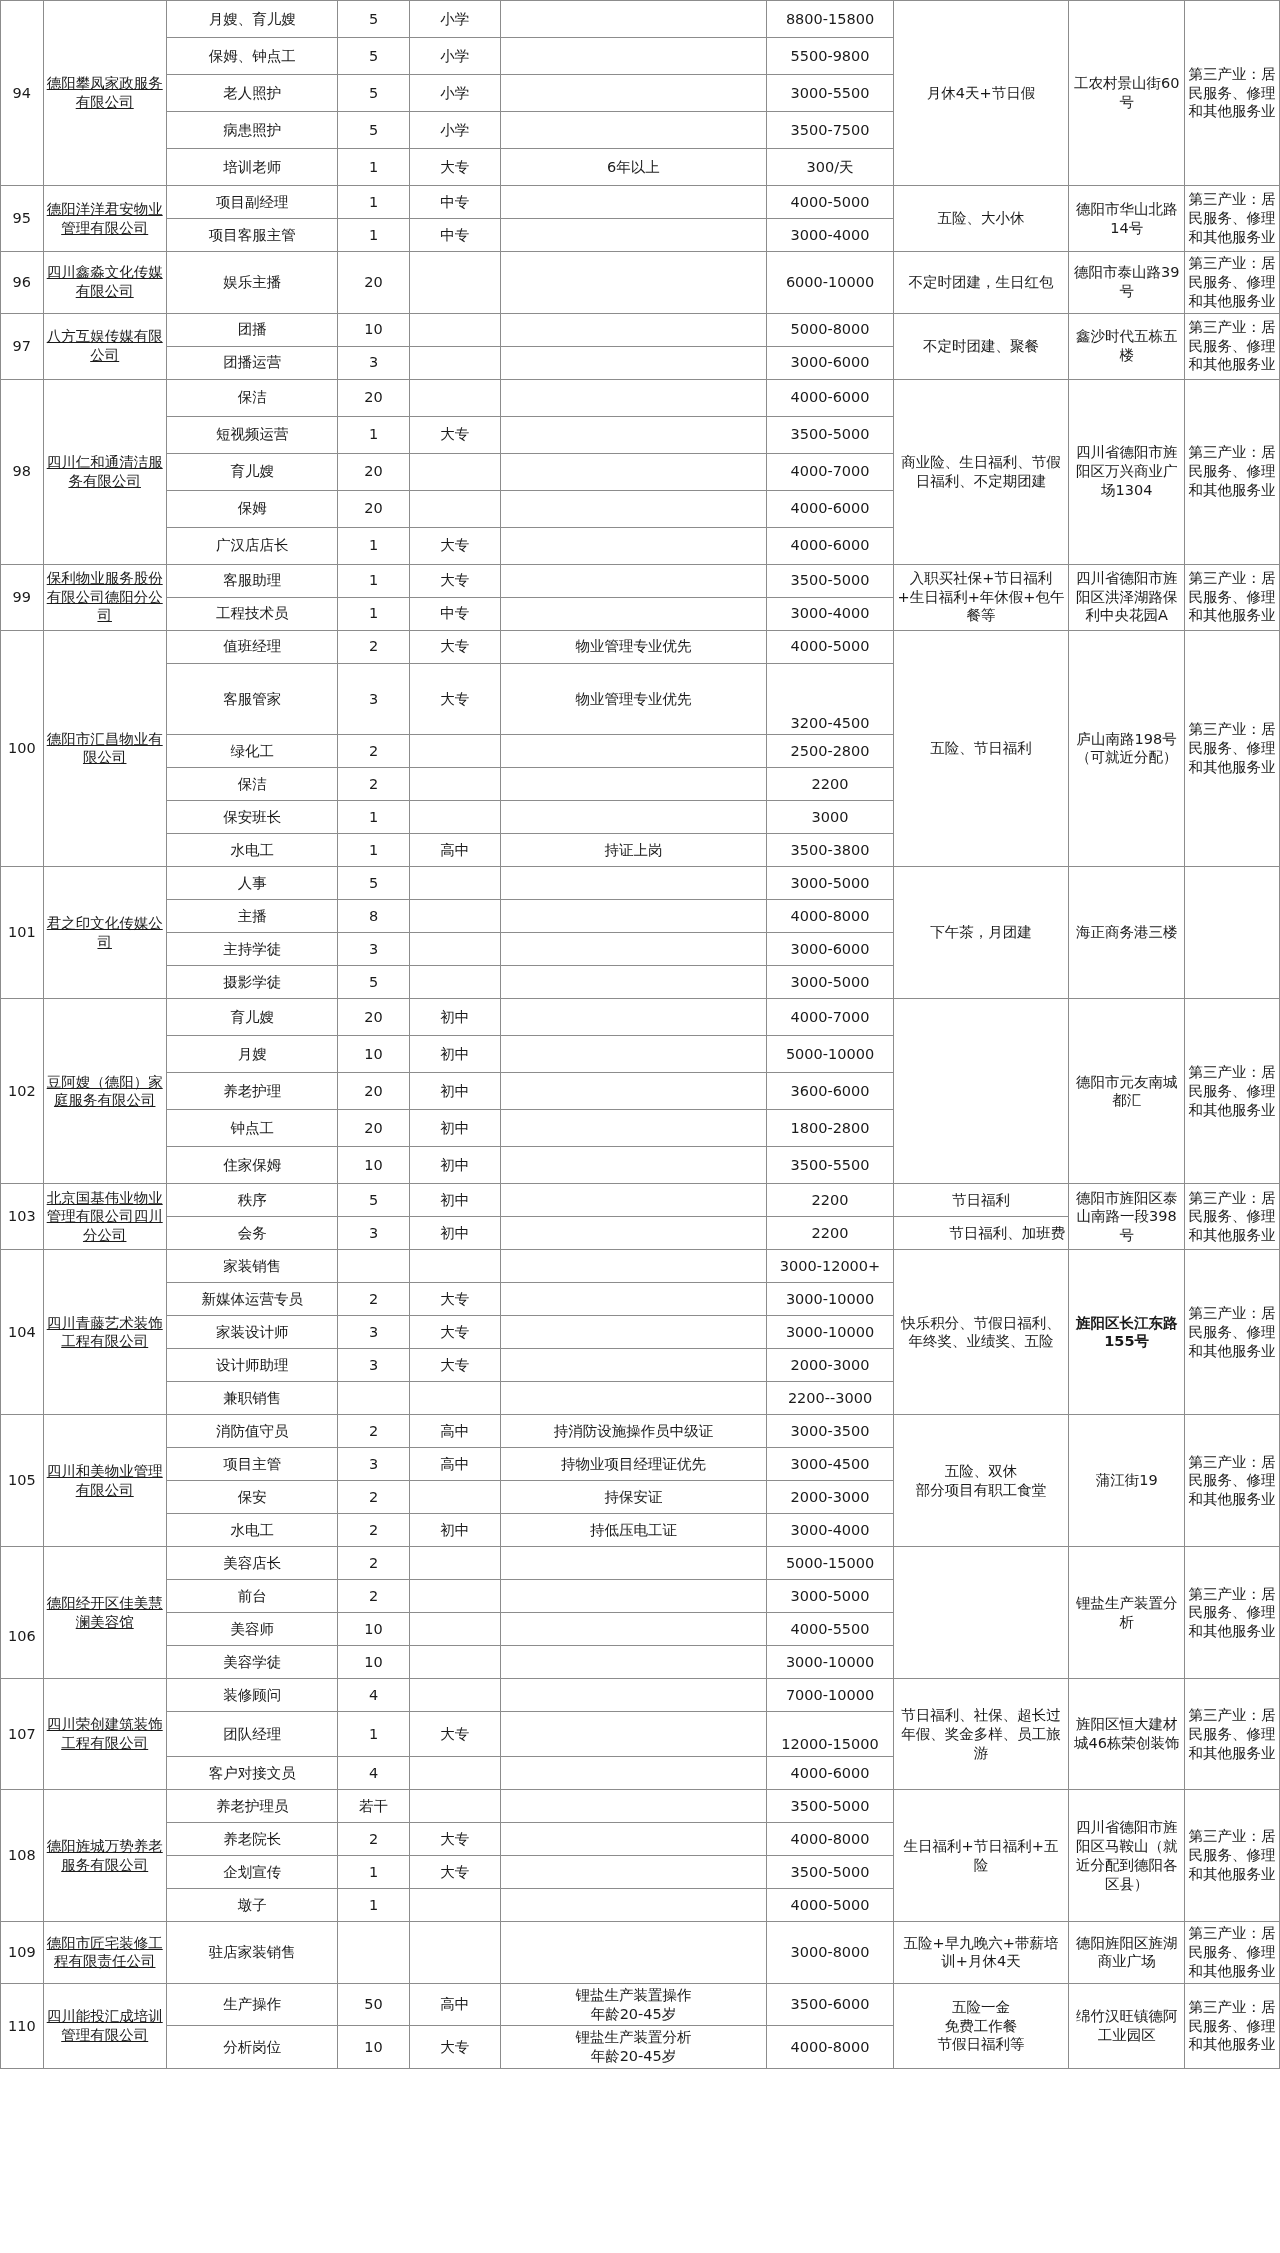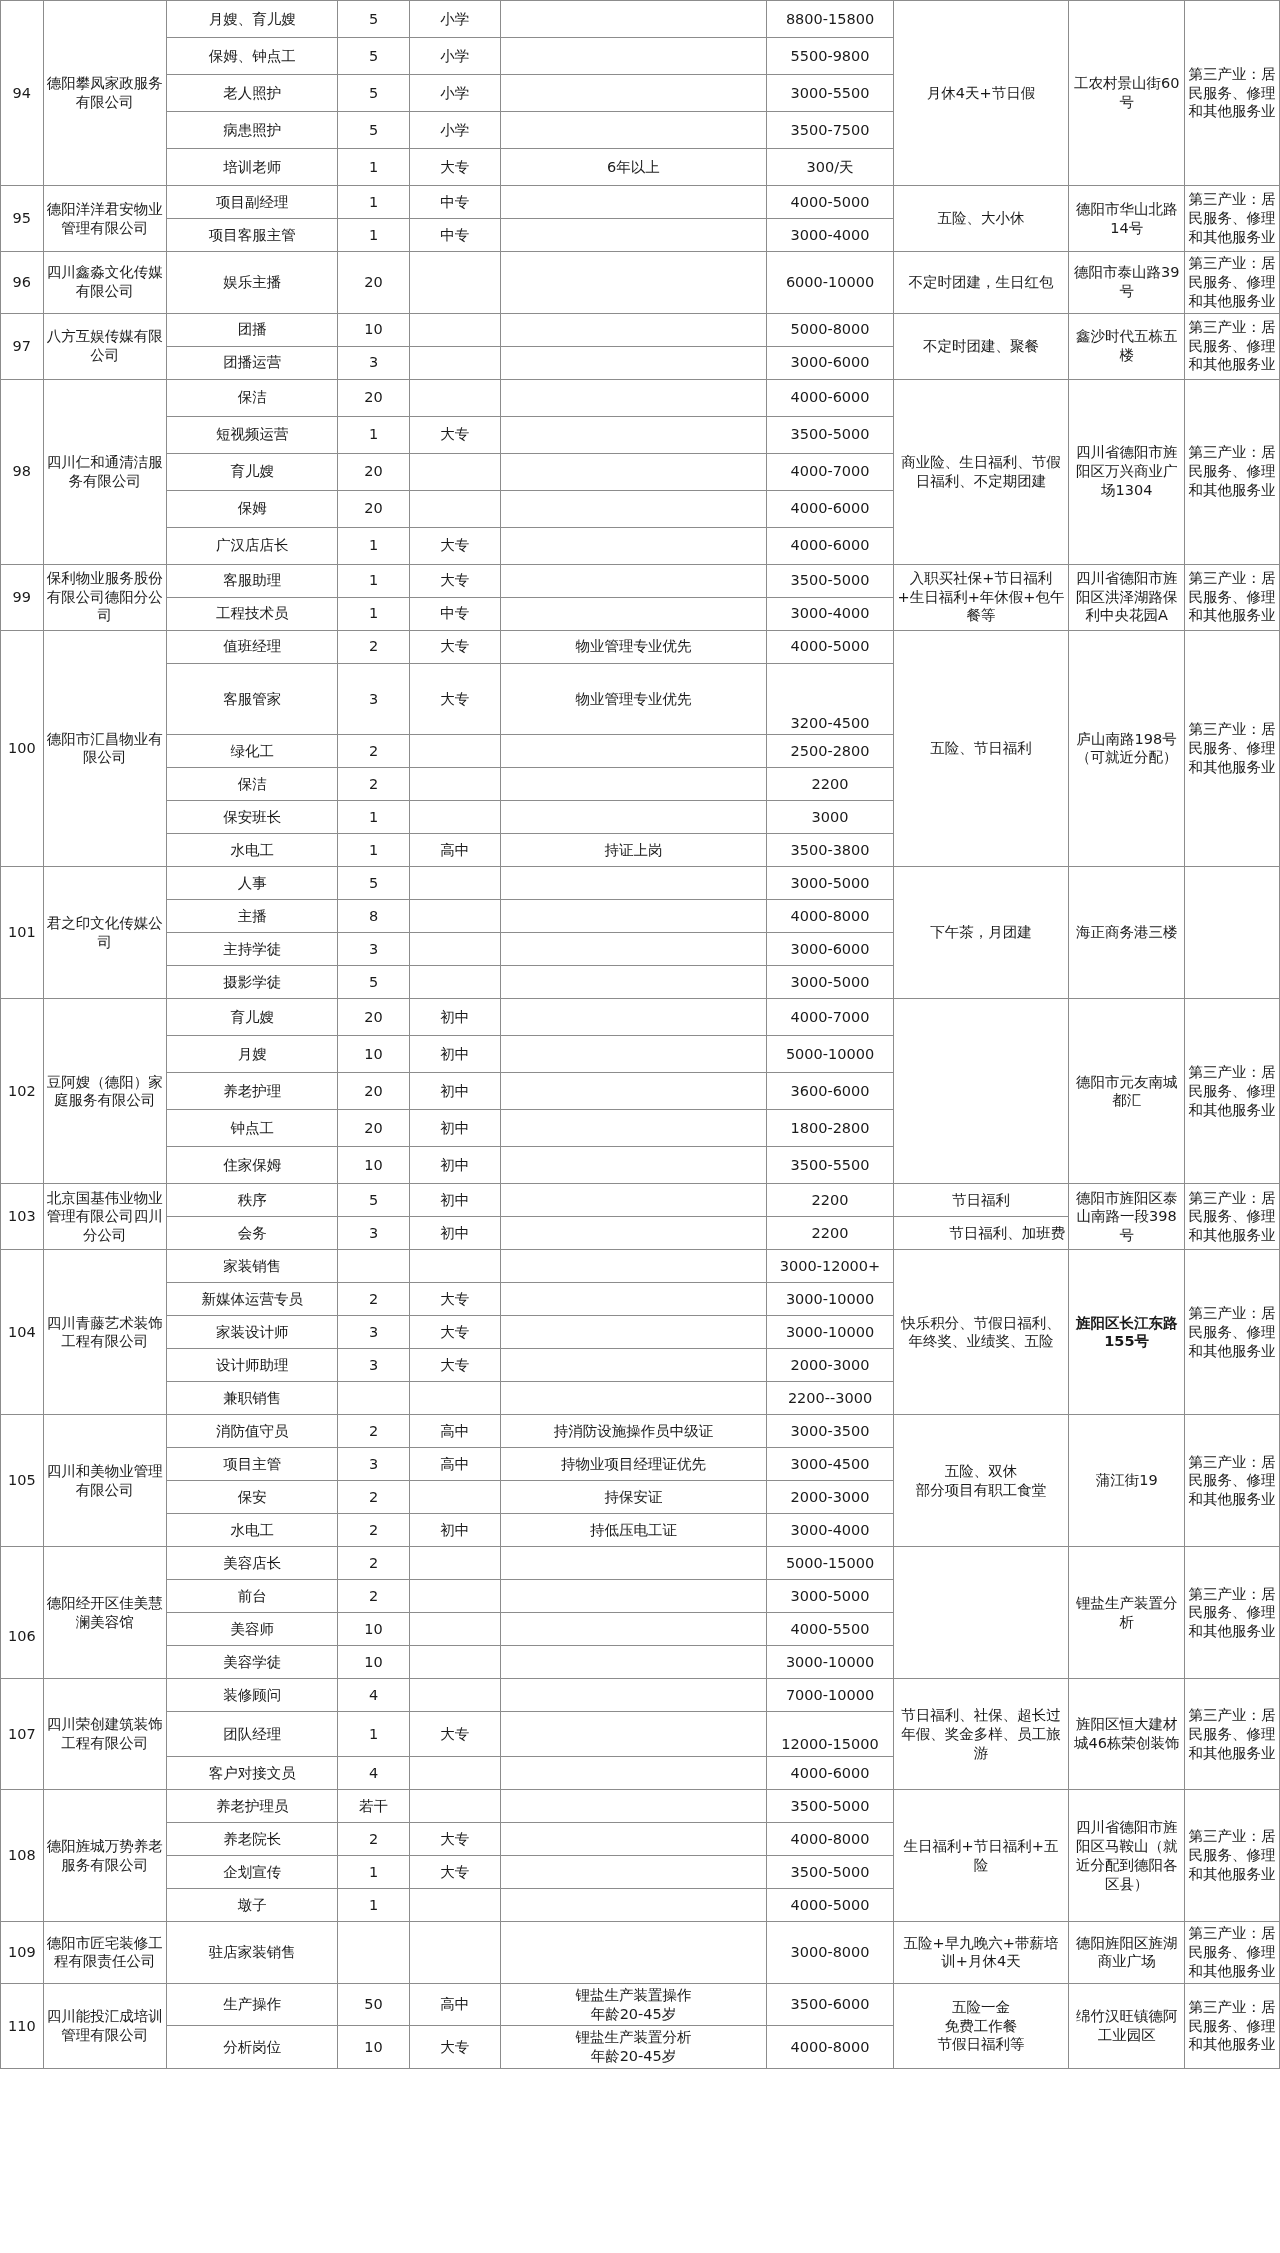--- a/index.html
+++ b/index.html
@@ -34,21 +34,21 @@
     text-align: center;
     vertical-align: middle;
     font-size: 14.5px;
     line-height: 1.30;
     padding: 2px 3px;
     overflow: hidden;
     white-space: normal;
     word-break: break-all;
   }
   td.num { font-size: 15px; }
-  td.company { font-size: 14.5px; }
+  td.company { font-size: 14.5px; text-decoration: underline; }
   td.req { font-size: 14px; }
   td.welfare { font-size: 14px; }
   td.addr { font-size: 14px; }
   td.ind { font-size: 13.5px; }
   td.salary { font-size: 15px; }
   .clip { max-height: 100%; }
 </style>
 </head>
 <body>
 

